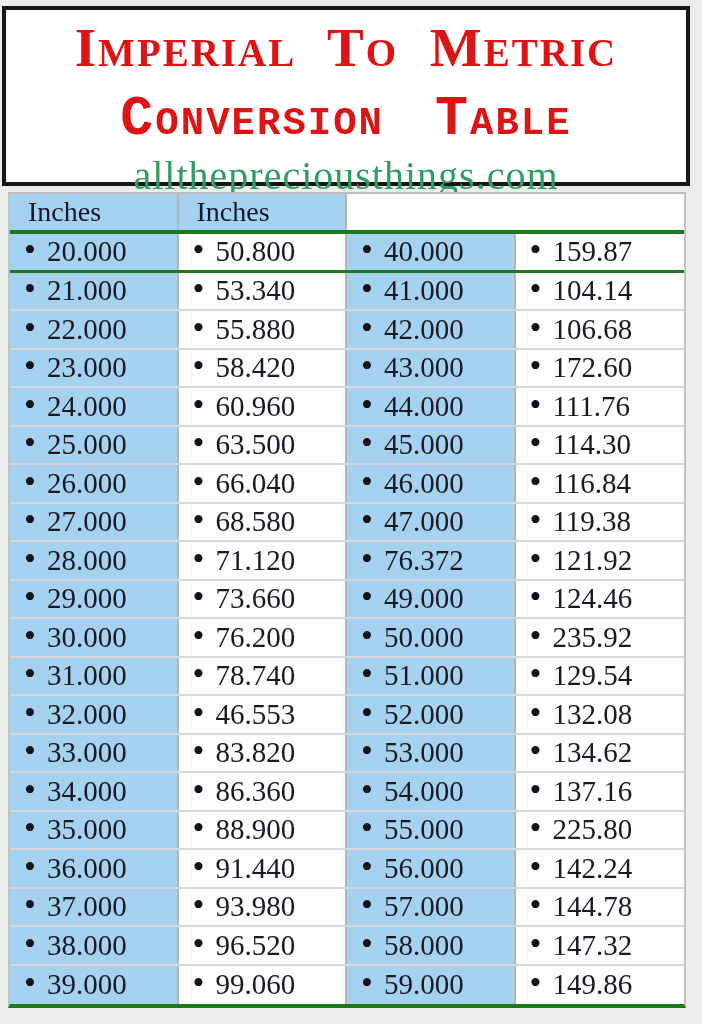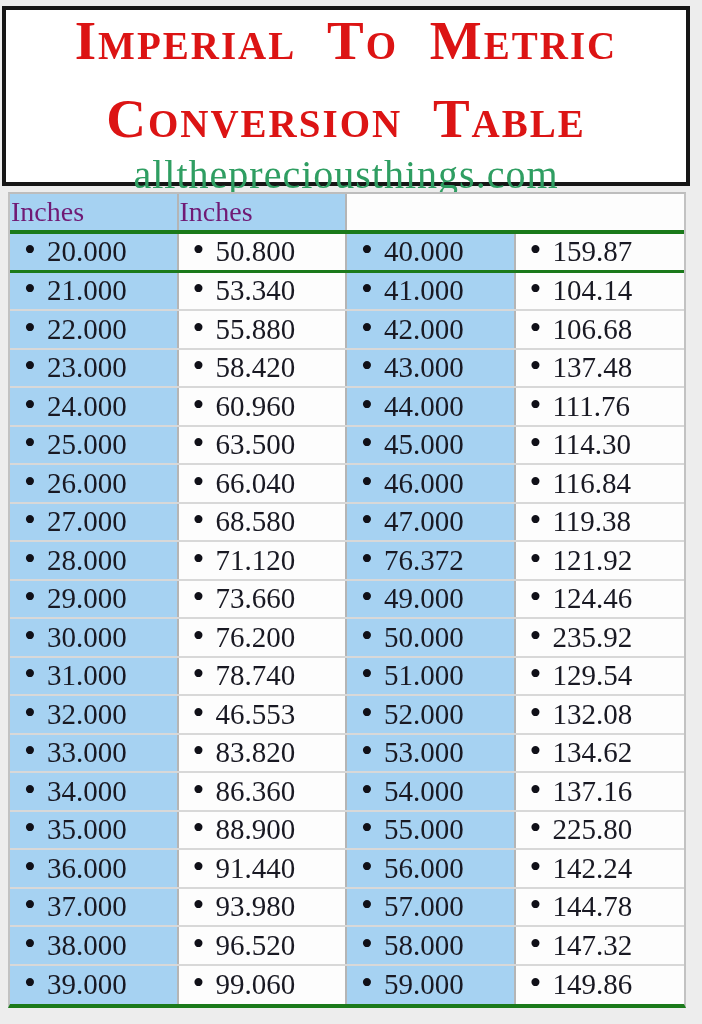--- a/index.html
+++ b/index.html
@@ -14,22 +14,22 @@
   
   .header-box{
     position:absolute;left:2px;top:6px;width:688px;height:180px;
     box-sizing:border-box;background:#ffffff;border:4px solid #161616;
     text-align:center;
   }
   .title{
     font-variant:small-caps;font-weight:bold;color:#dc1414;
     font-size:55px;letter-spacing:2px;word-spacing:16px;line-height:60px;
   }
-  .title.l1{margin-top:1px;}
-  .title.l2{margin-top:18px;}
+  .title.l1{margin-top:8px;}
+  .title.l2{margin-top:12px;font-family:Liberation Mono, monospace;}
   .website{
     color:#2f9e62;font-size:40px;line-height:44px;margin-top:4px;
     letter-spacing:1px;
   }
 
   
   .conv-table{
     position:absolute;left:8px;top:192px;width:678px;
     box-sizing:border-box;
     border-left:2px solid #c2c2c2;border-right:2px solid #c2c2c2;
@@ -46,22 +46,22 @@
   .row{
     height:38.5px;box-sizing:border-box;border-bottom:2px solid #d8d8d8;
   }
   .row.first{border-bottom:3px solid #1b7a1b;}
   .row:last-child{border-bottom:none;}
   .cell{
     display:flex;align-items:center;padding-left:14px;box-sizing:border-box;
     font-size:29px;color:#191923;overflow:hidden;white-space:nowrap;
   }
   .hcell{
-    display:flex;align-items:center;padding-left:1px;box-sizing:border-box;
-    font-size:28px;color:#701a75;text-align:right;
+    display:flex;align-items:center;padding-left:18px;box-sizing:border-box;
+    font-size:28px;color:#0f172a;text-align:right;
   }
   .c0,.c2{background:#a6d2f2;}
   .c1,.c3{background:#fdfdfd;}
   .c0,.c1,.c2{border-right:2px solid #b5b5b5;}
   .bullet{
     font-size:34px;line-height:1;margin-right:11px;margin-top:-3px;color:#101018;
   }
 </style>
 </head>
 <body>
@@ -143,21 +143,21 @@
           <div class="cell c1">
             <span class="bullet">•</span>
             <span>58.420</span>
           </div>
           <div class="cell c2">
             <span class="bullet">•</span>
             <span>43.000</span>
           </div>
           <div class="cell c3">
             <span class="bullet">•</span>
-            <span>137.48</span>
+            <span>172.60</span>
           </div>
         </div>
         <div class="row">
           <div class="cell c0">
             <span class="bullet">•</span>
             <span>24.000</span>
           </div>
           <div class="cell c1">
             <span class="bullet">•</span>
             <span>60.960</span>

